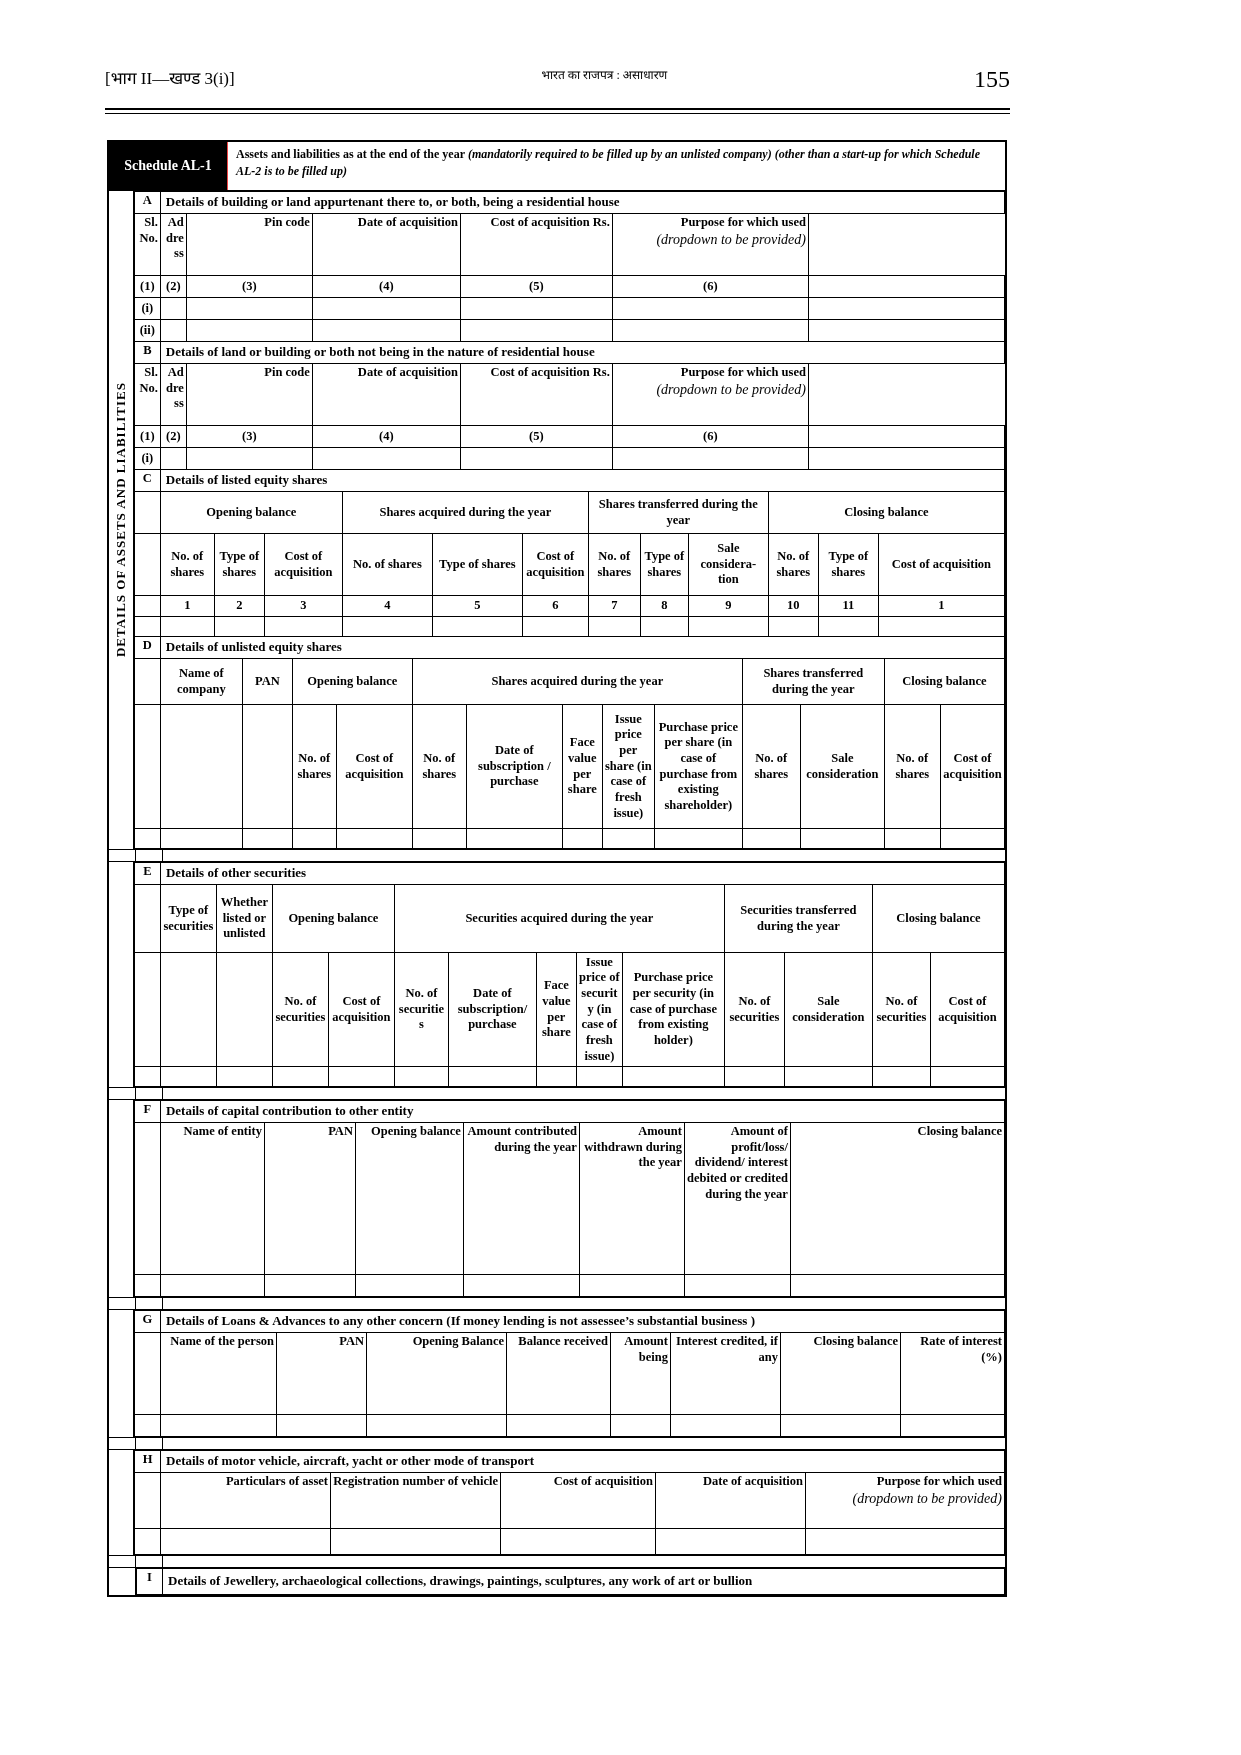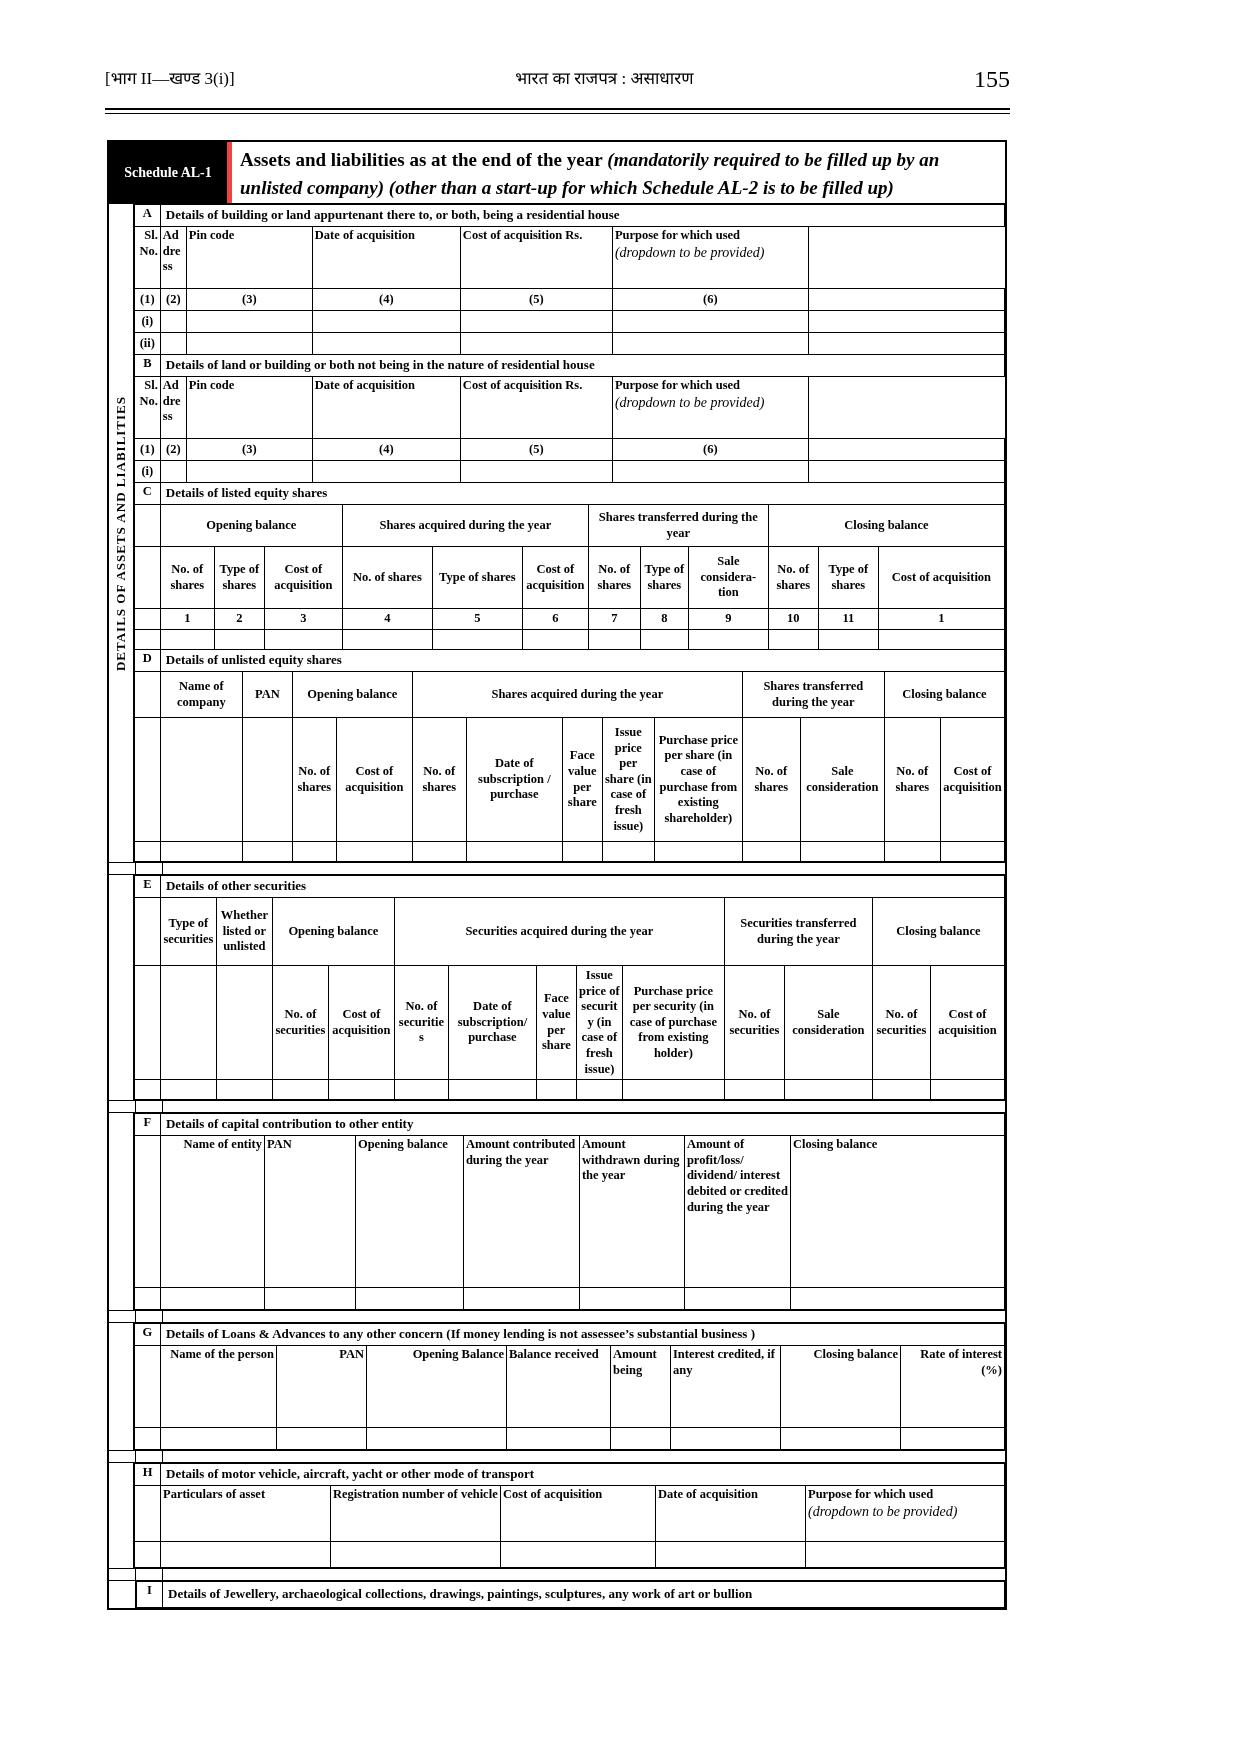--- a/index.html
+++ b/index.html
@@ -1,40 +1,40 @@
 <!DOCTYPE html>
 <html><head>
 <meta charset="utf-8">
 <style>
   html,body { margin:0; padding:0; background:#ffffff; }
   body { width:1241px; height:1755px; font-family:"Liberation Serif", serif; color:#000; position:relative; }
   .page-header { position:absolute; top:66px; left:105px; width:905px; display:flex; align-items:flex-start; }
   .ph-left { font-size:17px; white-space:nowrap; }
-  .ph-center { flex:1; text-align:center; font-size:17px; }
+  .ph-center { flex:1; text-align:center; font-size:12px; }
   .ph-right { font-size:24px; white-space:nowrap; }
   .double-rule { position:absolute; top:108px; left:105px; width:905px; height:3px;
                  border-top:2px solid #000; border-bottom:1px solid #000; }
   .sheet { position:absolute; top:140px; left:107px; width:896px; border:2px solid #000; background:#fff; }
   .schedule-row { display:flex; border-bottom:1px solid #000; }
   .schedule-code { width:118px; min-height:48px; background:#000; color:#fff; font-weight:bold; font-size:14px;
                    display:flex; align-items:center; justify-content:center; text-align:center; }
-  .schedule-title { flex:1; border-left:5px solid #ef4444; padding:4px 6px 2px 8px; font-size:19px; line-height:1.45; }
+  .schedule-title { flex:1; border-left:1px solid #ef4444; padding:4px 6px 2px 8px; font-size:12px; line-height:1.45; }
   .b { font-weight:bold; }
   .it { font-weight:bold; font-style:italic; }
   .block { display:flex; }
   .strip { width:26px; border-right:1px solid #000; display:flex; align-items:center; justify-content:center; }
   .vtext { writing-mode:vertical-rl; transform:rotate(180deg); font-weight:bold; font-size:13px; letter-spacing:1px; white-space:nowrap; }
   .bc { flex:1; }
   table.sec { border-collapse:collapse; width:100%; table-layout:fixed; margin-top:-1px; }
   table.sec:first-child { margin-top:0; }
   td { border:1px solid #000; font-size:12.5px; font-weight:bold; line-height:1.25; padding:1px 2px; overflow:hidden;
        word-wrap:break-word; overflow-wrap:break-word; }
   td.lt { text-align:center; vertical-align:top; }
   td.tt { text-align:left; font-size:13px; padding-left:5px; vertical-align:middle; }
-  td.h  { text-align:left; vertical-align:top; }
+  td.h  { text-align:right; vertical-align:top; }
   td.hm { text-align:center; vertical-align:middle; }
   td.hl { text-align:right; vertical-align:top; padding-left:4px; }
   td.n  { text-align:center; vertical-align:middle; }
   .note { font-weight:normal; font-style:italic; font-size:14px; }
   .spacer { display:flex; height:11px; border-top:1px solid #000; border-bottom:1px solid #000; }
   .spacer .s1 { width:26px; border-right:1px solid #000; }
   .spacer .s2 { width:26px; border-right:1px solid #000; }
   .spacer .s3 { flex:1; }
 </style>
 </head>

